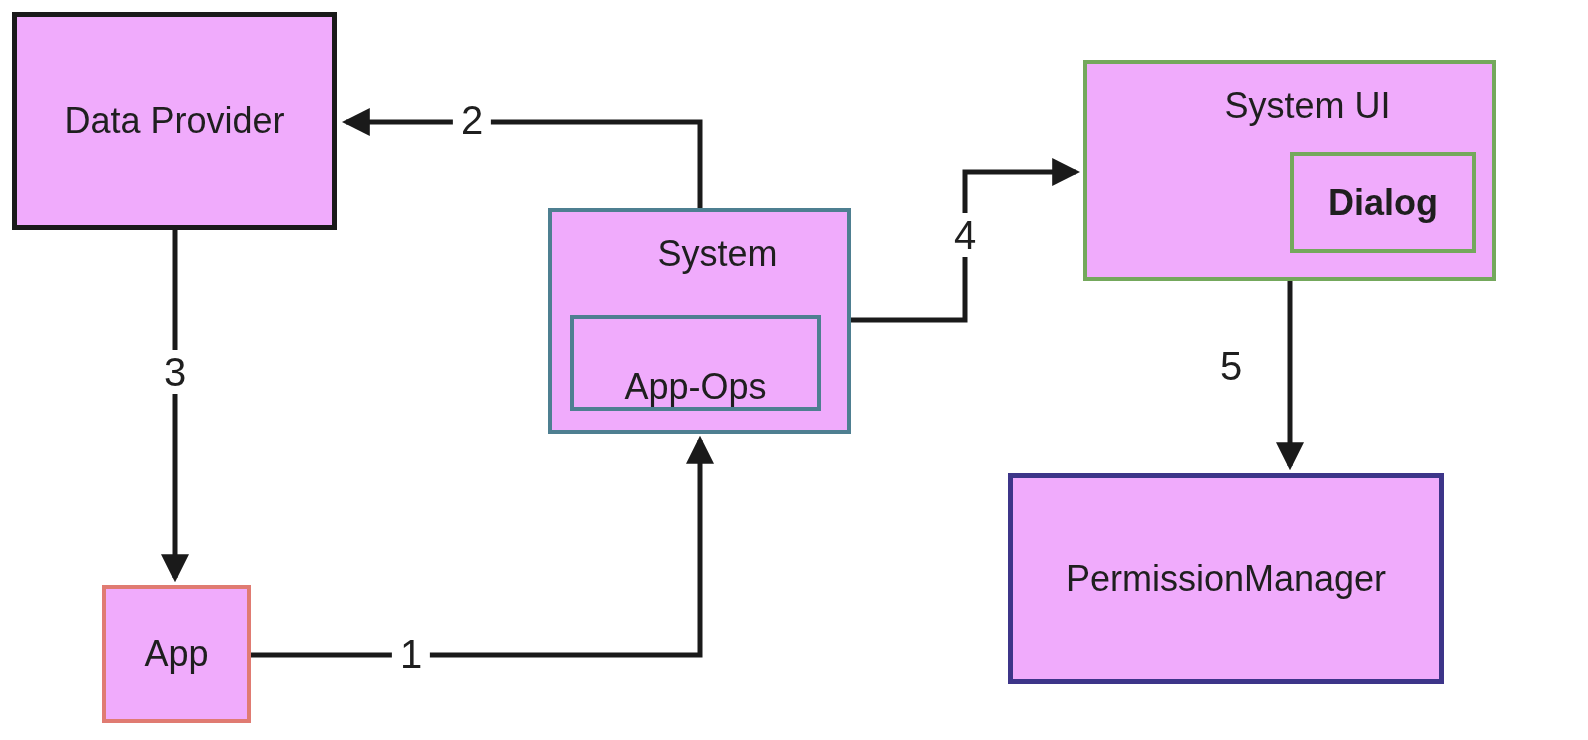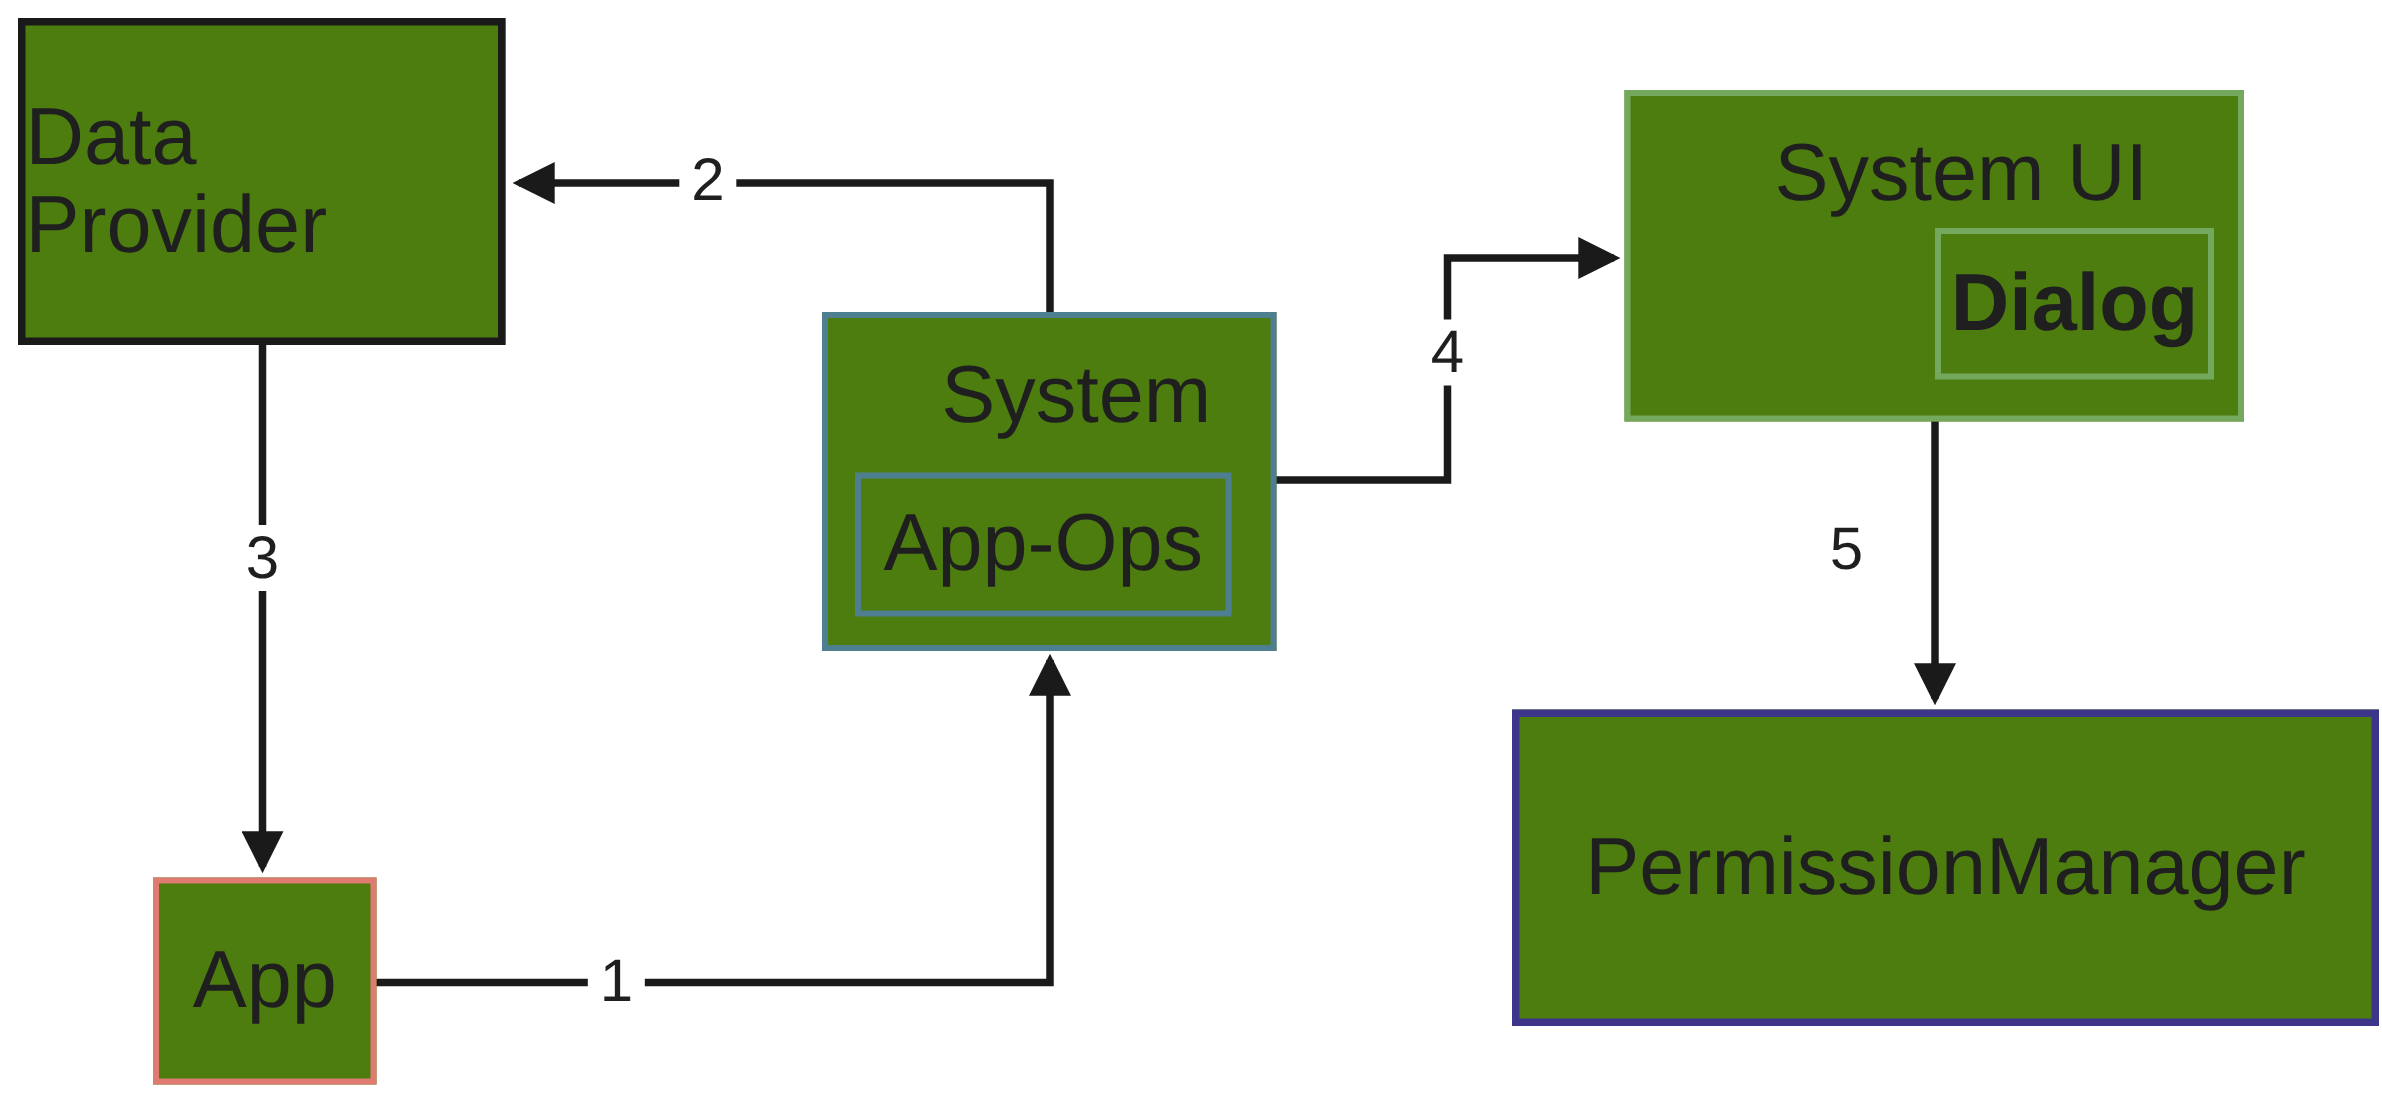--- a/index.html
+++ b/index.html
@@ -24,38 +24,38 @@
     height: 740px;
   }
   .arrow {
     fill: none;
     stroke: #1a1a1a;
     stroke-width: 5;
   }
   .box {
     position: absolute;
     box-sizing: border-box;
-    background: #4d7c0f;
+    background: #f0abfc;
     display: flex;
     align-items: center;
     justify-content: center;
-    font-size: 54px;
+    font-size: 36px;
     line-height: 1.1;
   }
   .box.top-label {
     align-items: flex-start;
     padding-top: 22px;
     padding-left: 36px;
   }
   .box-data-provider   { left: 12px;   top: 12px;  width: 325px; height: 218px; border: 5px solid #1a1a1a; }
   .box-system          { left: 548px;  top: 208px; width: 303px; height: 226px; border: 4px solid #4e7f91; }
   .box-app-ops         { left: 570px;  top: 315px; width: 251px; height: 96px;  border: 4px solid #4e7f91; }
   .box-system-ui       { left: 1083px; top: 60px;  width: 413px; height: 221px; border: 4px solid #74a85c; }
   .box-dialog          { left: 1290px; top: 152px; width: 186px; height: 101px; border: 4px solid #74a85c; }
-  .box-permission-mgr  { left: 1008px; top: 473px; width: 578px; height: 211px; border: 5px solid #c2410c; }
+  .box-permission-mgr  { left: 1008px; top: 473px; width: 436px; height: 211px; border: 5px solid #c2410c; }
   .box-app             { left: 102px;  top: 585px; width: 149px; height: 138px; border: 4px solid #e07b72; }
   .num-label {
     position: absolute;
     transform: translate(-50%, -50%);
     background: #ffffff;
     padding: 2px 8px;
     font-size: 40px;
     line-height: 1;
   }
   .num-1 { left: 411px;  top: 654px; }
@@ -83,21 +83,21 @@
   </svg>
 
   <div class="box box-data-provider" style="border-color: rgb(26, 26, 26);">
     <span>Data Provider</span>
   </div>
 
   <div class="box top-label box-system" style="border-color: rgb(78, 127, 145);">
     <span>System</span>
   </div>
 
-  <div class="box box-app-ops" style="border-color: rgb(78, 127, 145);">
+  <div class="box box-app-ops" style="border-color: rgb(78, 127, 145); align-items: flex-end;">
     <span>App-Ops</span>
   </div>
 
   <div class="box top-label box-system-ui" style="border-color: rgb(116, 168, 92);">
     <span>System UI</span>
   </div>
 
   <div class="box box-dialog" style="border-color: rgb(116, 168, 92); font-weight: bold;">
     <span>Dialog</span>
   </div>

